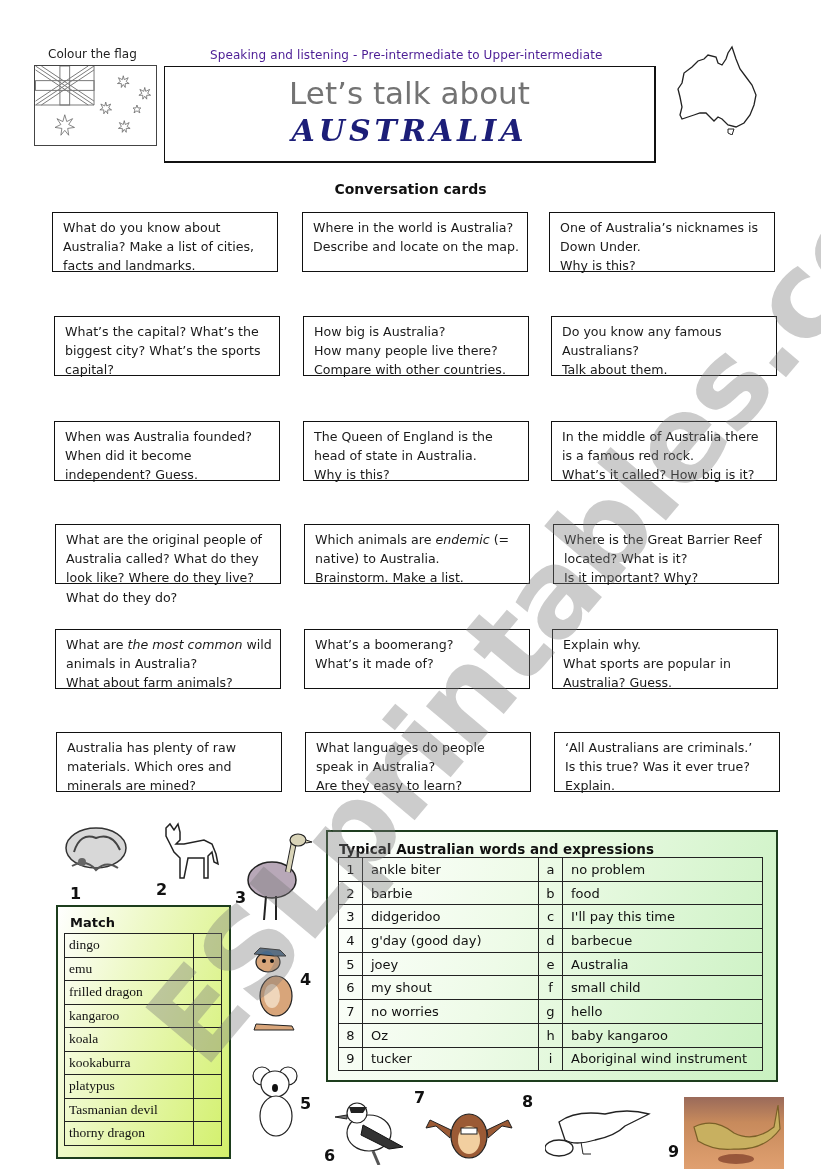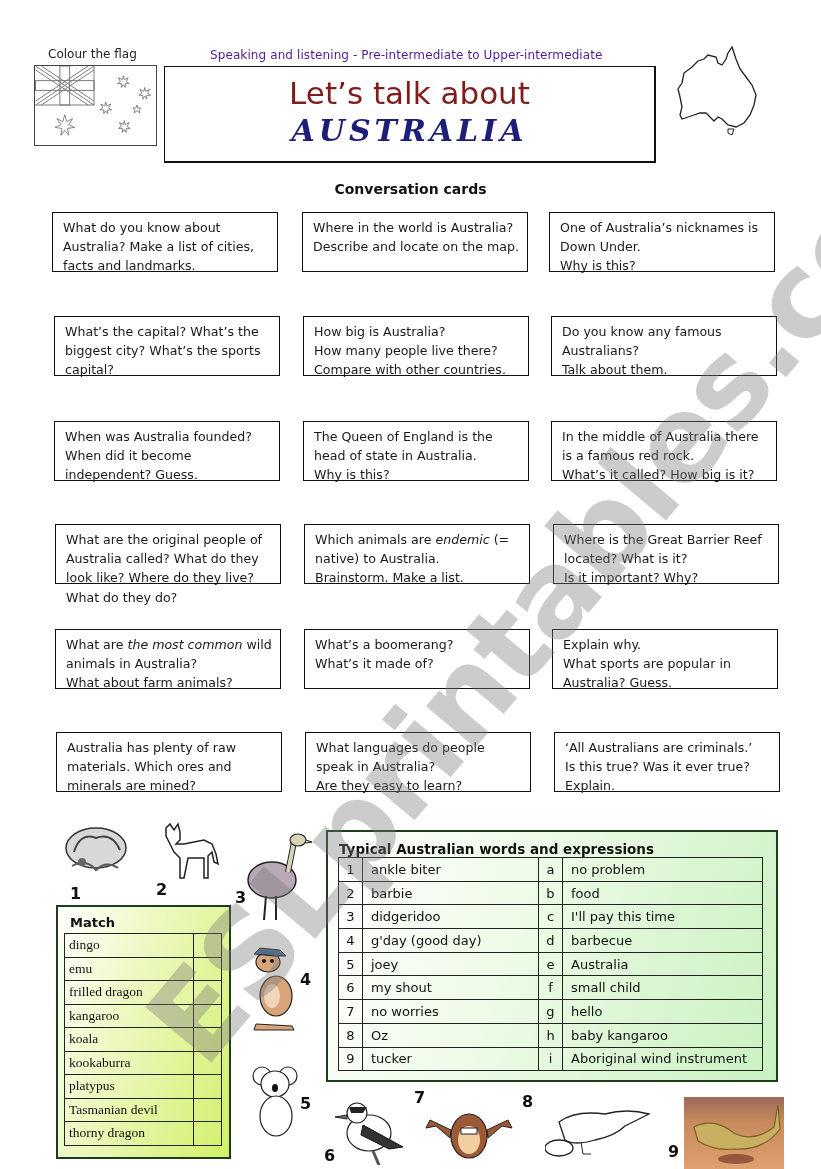--- a/index.html
+++ b/index.html
@@ -6,21 +6,21 @@
   html, body { width: 821px; height: 1169px; background: #ffffff; overflow: hidden; }
   body { position: relative; font-family: "DejaVu Sans", sans-serif; color: #111; }
   .abs { position: absolute; }
 
   .flag-label { left: 48px; top: 47px; font-size: 12px; color: #222; }
   .flag { left: 34px; top: 65px; width: 123px; height: 81px; border: 1px solid #444; background: #fff; overflow: hidden; }
   .flag svg { width: 100%; height: 100%; display: block; }
 
   .subtitle { left: 210px; top: 48px; font-size: 12px; color: #4c1d95; letter-spacing: 0.1px; }
   .title-box { left: 164px; top: 66px; width: 492px; height: 97px; border: 1px solid #111; border-right-width: 2px; border-bottom-width: 2px; text-align: center; background: #fff; }
-  .title-line1 { font-size: 31px; margin-top: 8px; color: #7f1d1d; line-height: 36px; }
+  .title-line1 { font-size: 31px; margin-top: 8px; color: #737373; line-height: 36px; }
   .title-line2 { font-family: "DejaVu Serif", serif; font-style: italic; font-weight: bold; font-size: 30px; color: #1c1e78; letter-spacing: 4px; line-height: 40px; }
 
   .map { left: 660px; top: 45px; width: 110px; height: 90px; }
 
   .cards-heading { left: 0; width: 821px; top: 181px; text-align: center; font-weight: bold; font-size: 14px; }
 
   .card { position: absolute; width: 226px; height: 60px; border: 1px solid #111; background: #fff; padding: 5px 8px 0 10px; font-size: 12.6px; line-height: 19.2px; color: #1a1a1a; }
   .card em { font-style: italic; }
 
   .watermark { left: 60px; top: 450px; transform: rotate(-50deg); transform-origin: left top; font-size: 118px; font-weight: bold; color: rgba(120,120,120,0.38); white-space: nowrap; pointer-events: none; letter-spacing: -2px; }

